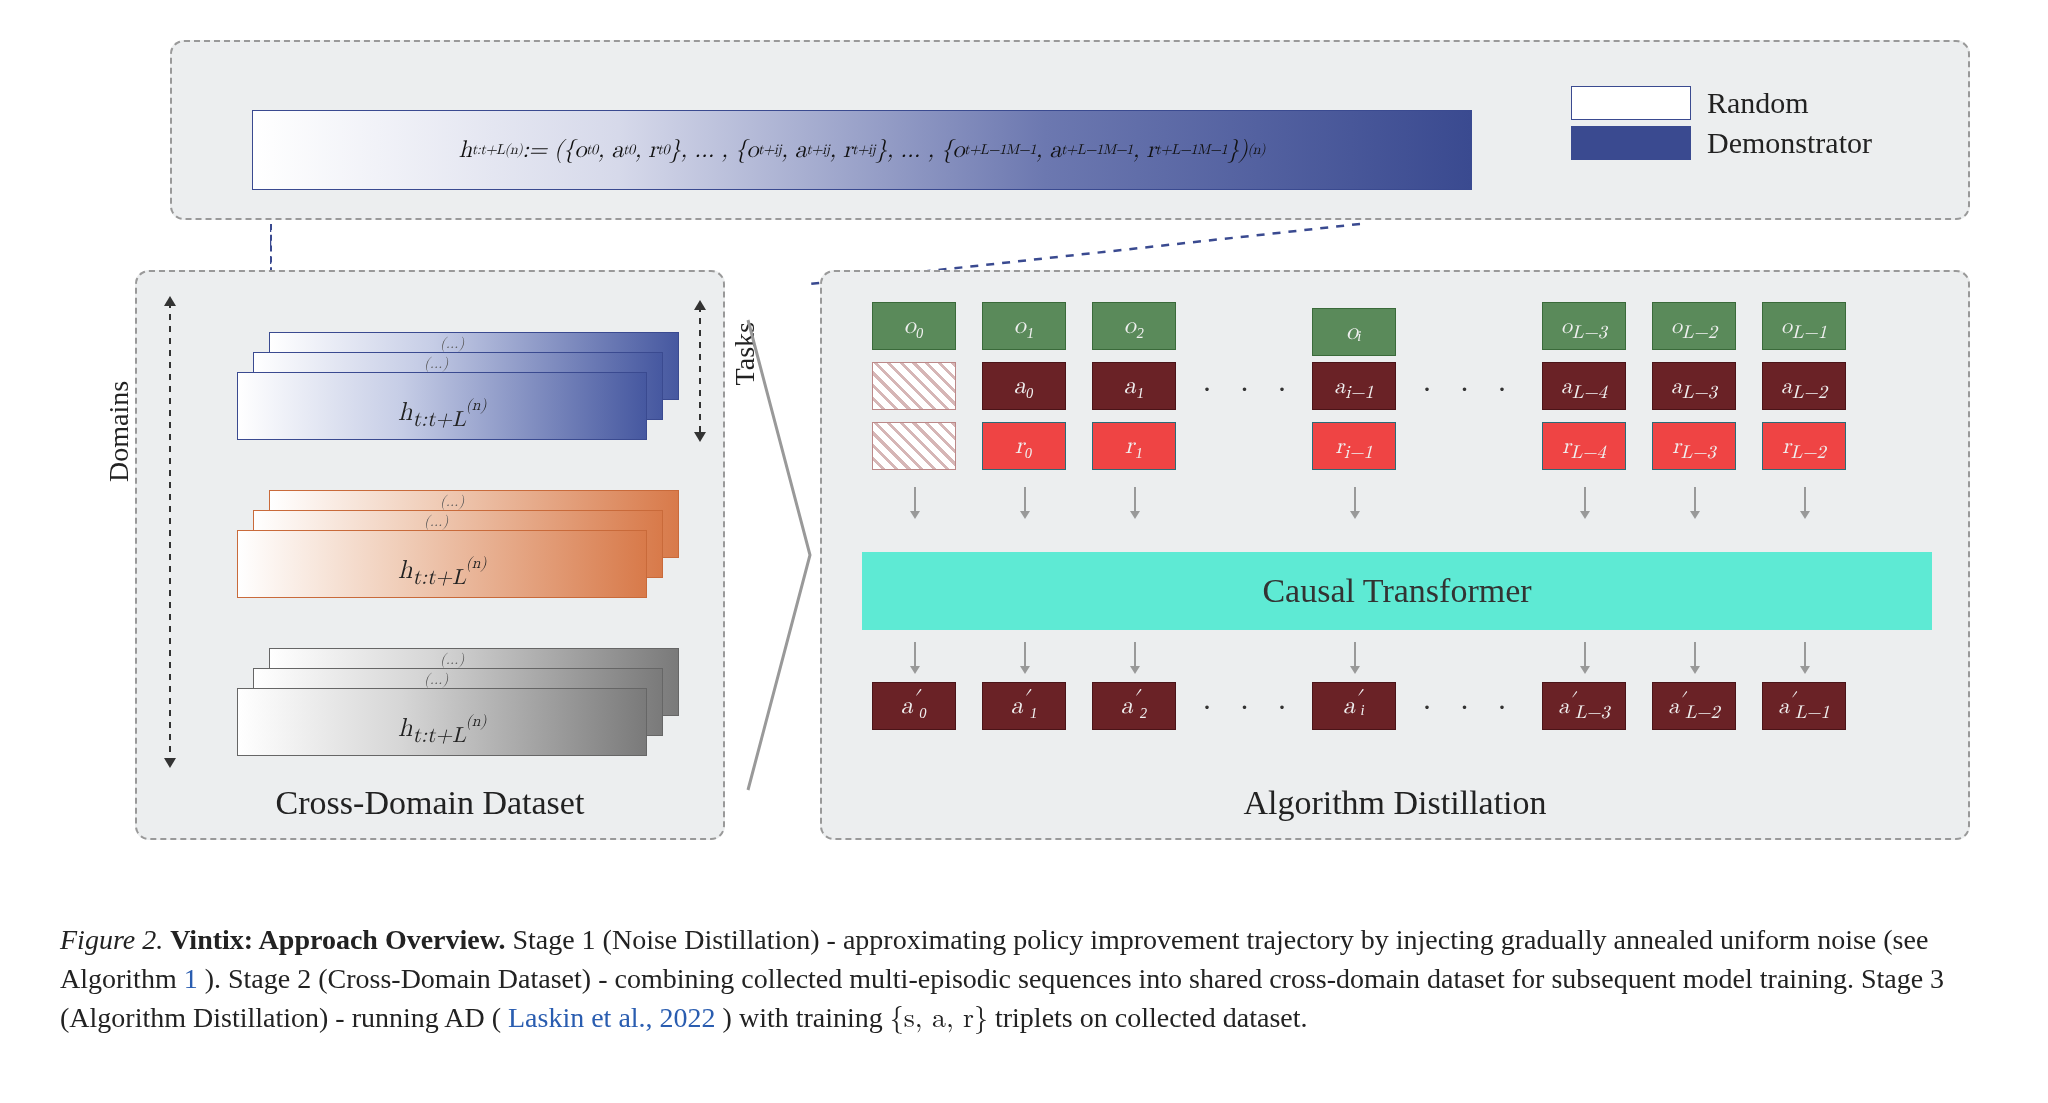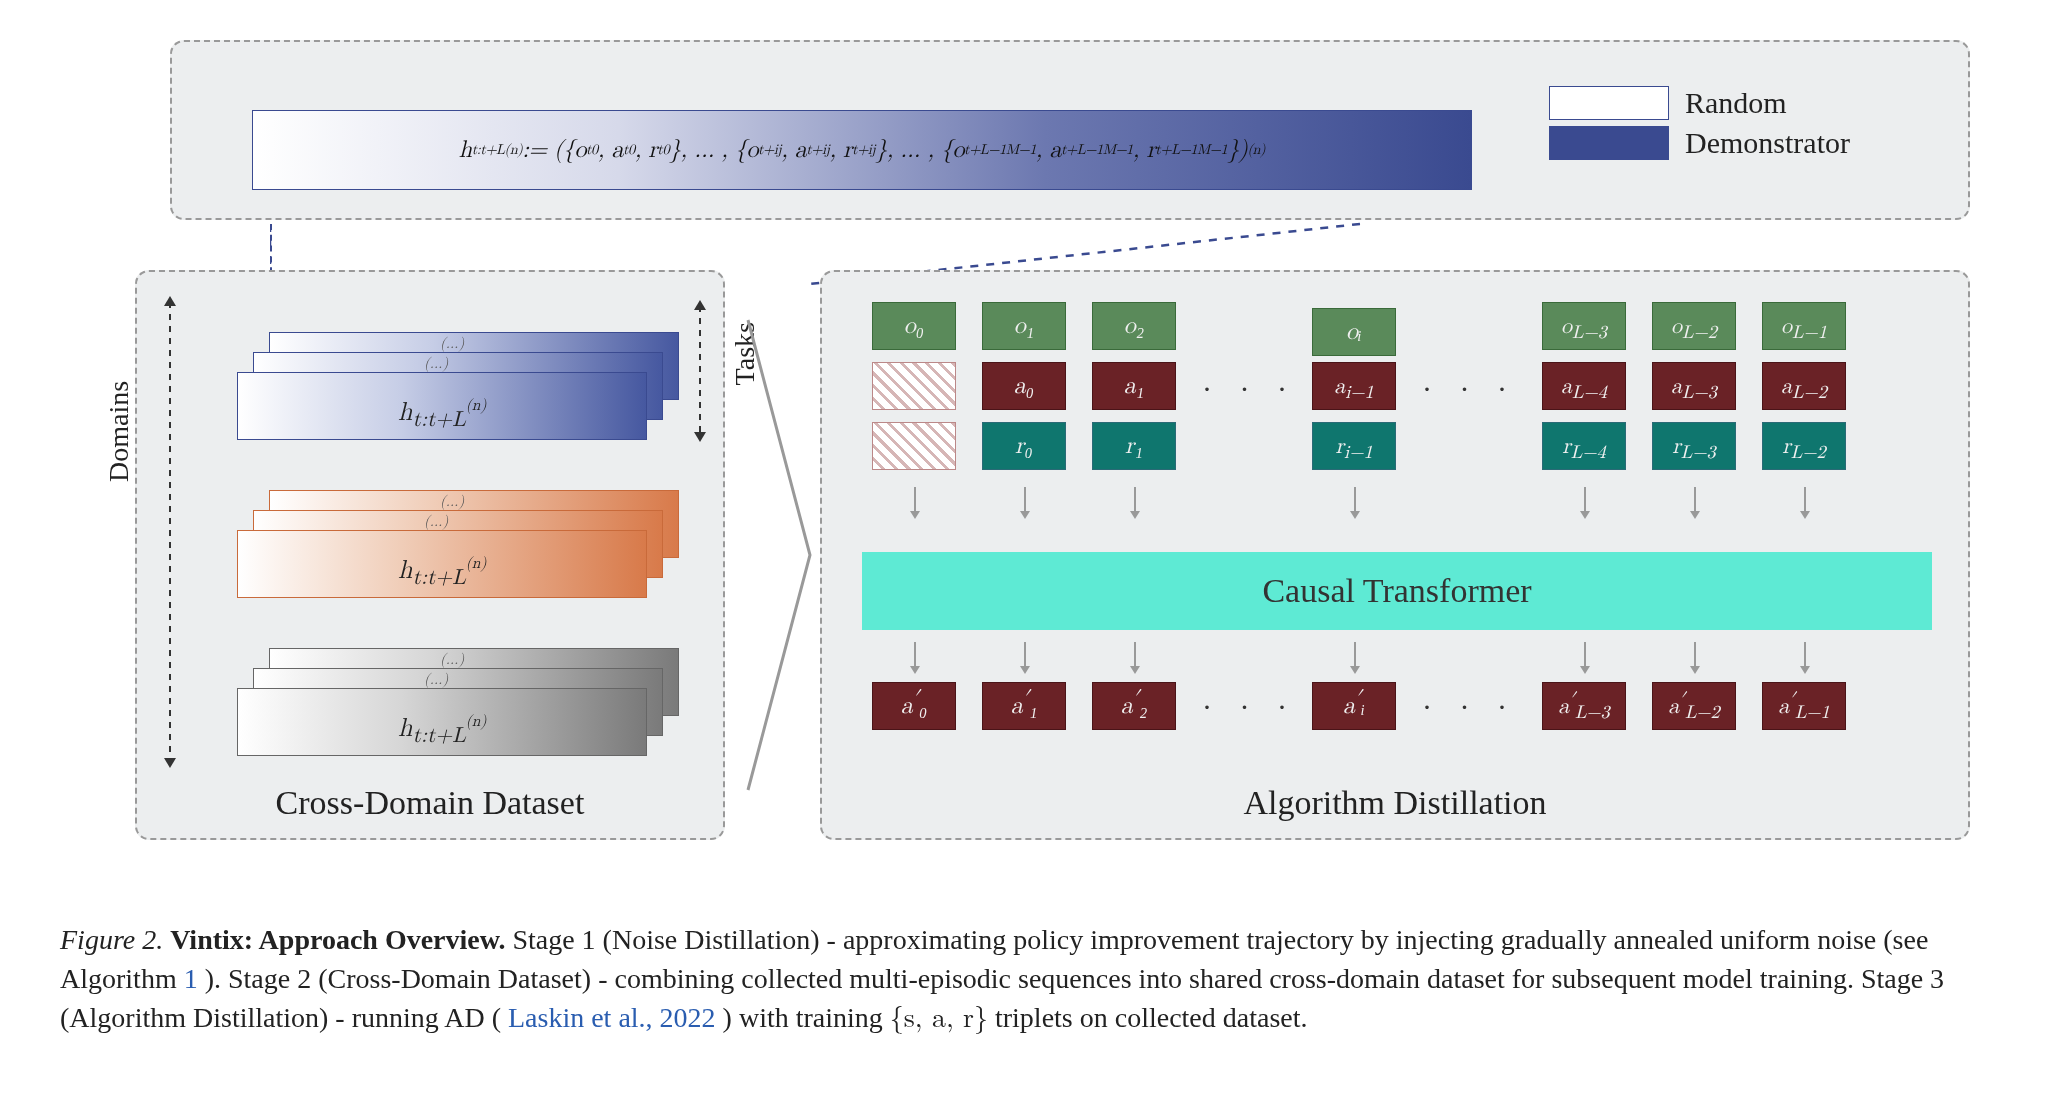--- a/index.html
+++ b/index.html
@@ -35,21 +35,21 @@
     left: 80px; top: 72px; width: 1220px; height: 72px;
     display: flex; align-items: center; justify-content: center;
     font-family: 'Latin Modern Math', 'STIX Two Math', Georgia, serif;
     font-style: italic;
     font-size: 24px;
     color: #111;
     white-space: nowrap;
     letter-spacing: -0.5px;
   }
   .formula sup, .formula sub { font-size: 0.6em; font-style: italic; }
-  .legend { position: absolute; right: 49px; top: 44px; width: 370px; text-align: right; }
+  .legend { position: absolute; right: 27px; top: 44px; width: 370px; text-align: right; }
   .legend-row { display: flex; align-items: center; gap: 16px; margin-bottom: 6px; }
   .legend-swatch { width: 120px; height: 34px; border: 1.5px solid #3a4a90; }
   .legend-swatch.white { background: #fff; }
   .legend-swatch.blue { background: #3a4a90; }
   .legend-text { font-size: 30px; color: #222; }
 
   
   .cd-panel { left: 75px; top: 230px; width: 590px; height: 570px; }
   .cd-title { position: absolute; bottom: 16px; left: 0; width: 100%; text-align: center; font-size: 34px; color: #222; font-family: Georgia, serif; }
   .domains-label { position: absolute; left: -34px; top: 210px; transform: rotate(-90deg); transform-origin: left top; font-size: 28px; color: #222; }
@@ -79,21 +79,21 @@
   .open-angle { position: absolute; left: 680px; top: 270px; width: 80px; height: 490px; }
   .open-angle svg { width: 100%; height: 100%; }
 
   
   .ad-panel { left: 760px; top: 230px; width: 1150px; height: 570px; }
   .ad-title { position: absolute; bottom: 16px; left: 0; width: 100%; text-align: center; font-size: 34px; color: #222; font-family: Georgia, serif; }
   .token { position: absolute; width: 84px; height: 48px; display:flex; align-items:center; justify-content:center; font-family: 'Latin Modern Math', Georgia, serif; font-style: italic; font-size: 24px; color:#f0f0f0; }
   .token.small { font-size: 22px; }
   .obs { background:#5a8a5a; border:1.5px solid #3a6a3a; }
   .act { background:#6a2226; border:1.5px solid #4a1418; }
-  .rew { background:#0f766e; border:1.5px solid #2a6a76; }
+  .rew { background:#ef4444; border:1.5px solid #2a6a76; }
   .out { background:#6a2226; border:1.5px solid #4a1418; }
   .hatch { background: repeating-linear-gradient(45deg,#fff 0 6px,#d6b6b6 6px 9px); border:1.5px solid #b88; color:transparent; }
   .dots { position:absolute; font-size: 30px; letter-spacing: 10px; color:#333; }
 
   .transformer { position: absolute; left: 40px; top: 280px; width: 1070px; height: 78px; background:#5eead4; display:flex; align-items:center; justify-content:center; font-size: 34px; color:#333; font-family: Georgia, serif; }
 
   .varrow { position:absolute; width:2px; height:26px; background:#999; }
   .varrow::after { content:""; position:absolute; bottom:-6px; left:-4px; width:0; height:0; border-left:5px solid transparent; border-right:5px solid transparent; border-top:8px solid #999; }
 
   

